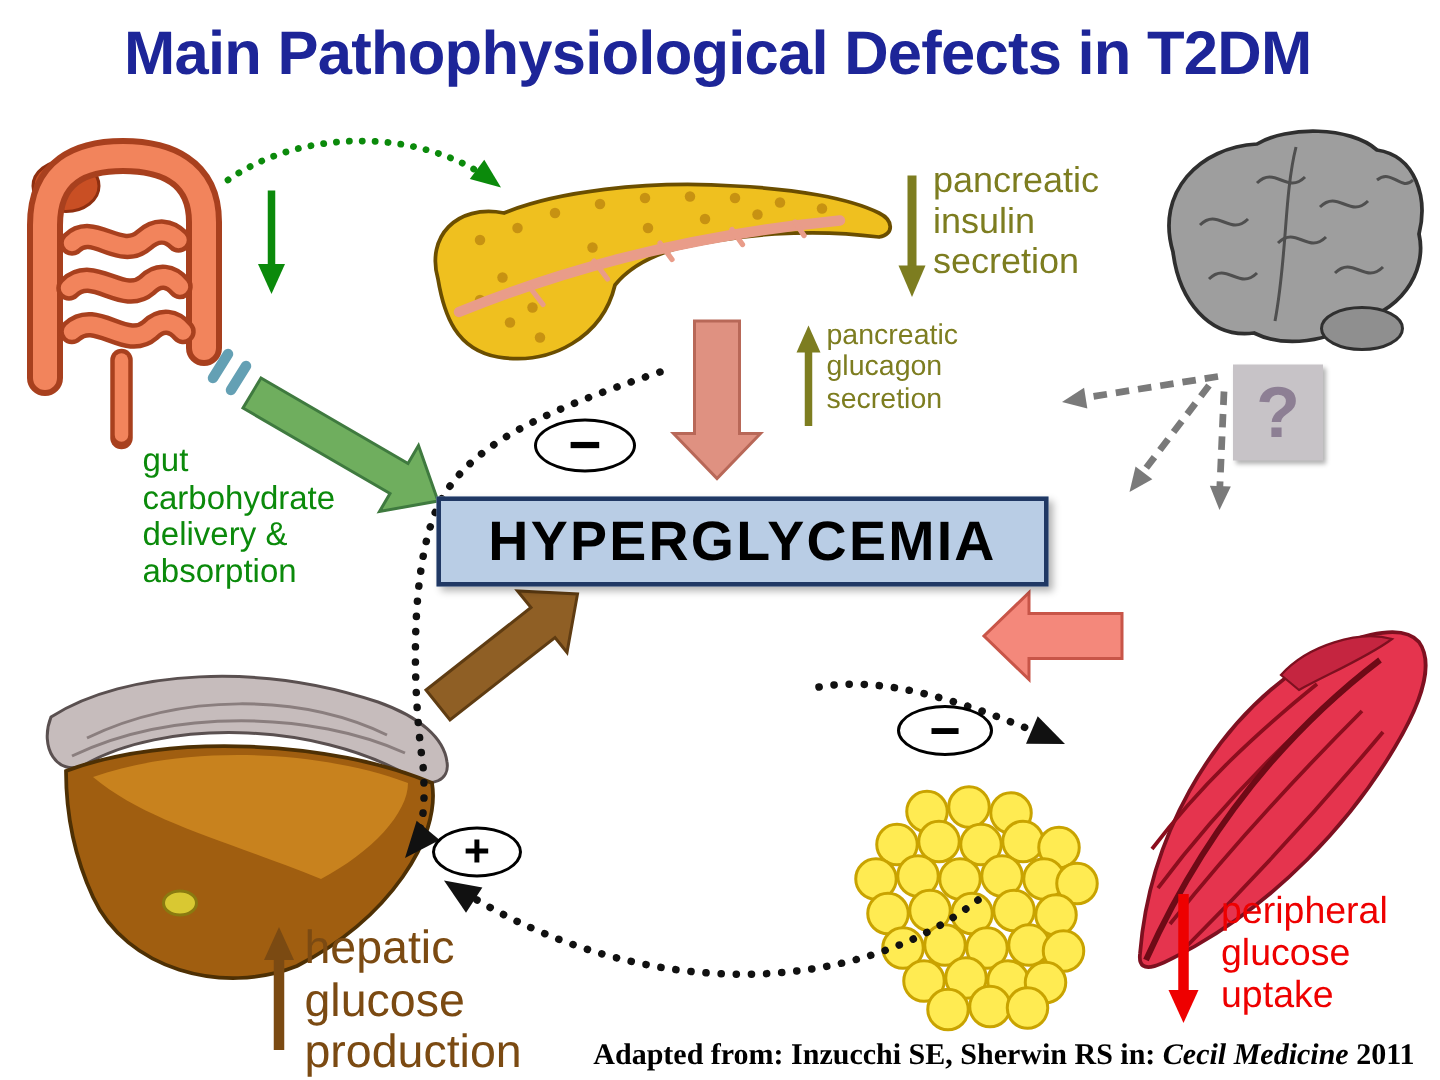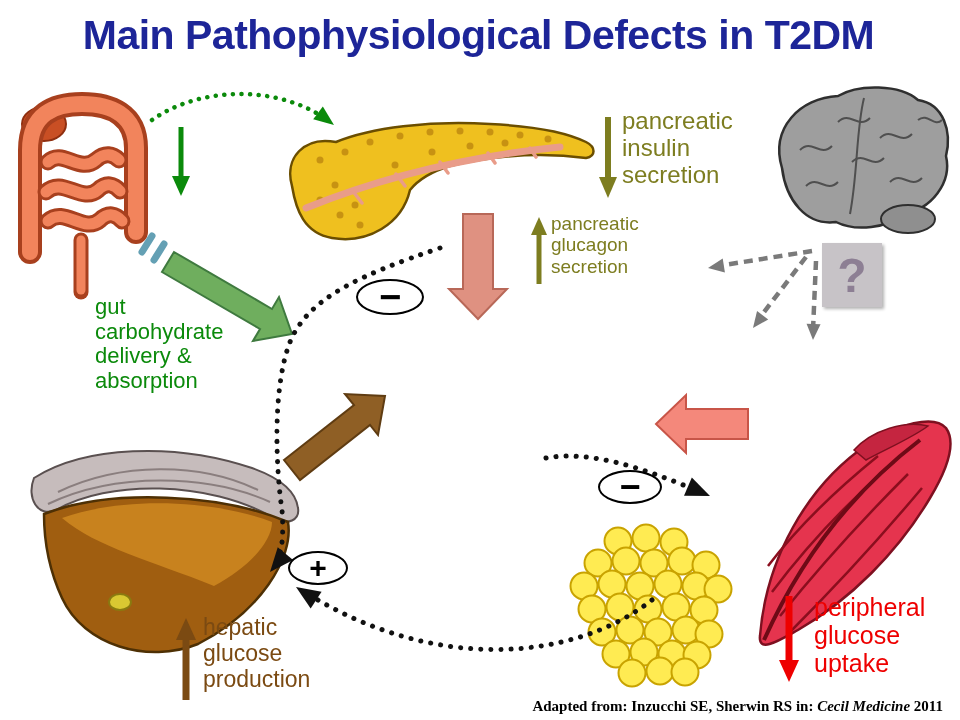--- a/index.html
+++ b/index.html
@@ -5,30 +5,30 @@
   *{margin:0;padding:0;box-sizing:border-box}
   html,body{width:960px;height:720px;background:#fff;overflow:hidden}
   .slide{position:relative;width:957px;height:720px;background:#fff;font-family:"Liberation Sans",sans-serif;overflow:hidden}
   .art{position:absolute;left:0;top:0;width:960px;height:720px}
   .title{position:absolute;top:12px;left:0;width:100%;text-align:center;font-size:41px;font-weight:bold;letter-spacing:-0.5px;color:var(--title,#1d2598)}
   .label{position:absolute;white-space:pre-line;line-height:1.12;font-weight:normal}
   .lbl-incretin{left:196px;top:126px;font-size:26px;color:var(--green,#0b8a0b)}
   .lbl-insulin{left:622px;top:108px;font-size:24px;color:var(--olive,#7d7d20)}
   .lbl-glucagon{left:551px;top:213px;font-size:19px;color:var(--olive,#7d7d20)}
   .lbl-gut{left:95px;top:295px;font-size:22px;color:var(--green,#0b8a0b)}
-  .lbl-hepatic{left:203px;top:615px;font-size:23px;color:var(--brown,#7b4a12)}
+  .lbl-hepatic{left:203px;top:615px;font-size:31px;color:var(--brown,#7b4a12)}
   .lbl-peripheral{left:814px;top:593px;font-size:25px;color:var(--red,#ee0000)}
   .hyper{position:absolute;left:291px;top:331px;width:408px;height:60px;background:var(--box-bg,#b9cde5);border:3px solid var(--box-border,#203864);display:flex;align-items:center;justify-content:center;box-shadow:3px 3px 5px rgba(0,0,0,.3)}
   .hyper span{font-size:37px;font-weight:bold;letter-spacing:1.5px;color:#000}
   .badge{position:absolute;background:#fff;border:2.5px solid #000;border-radius:50%;display:flex;align-items:center;justify-content:center;font-weight:bold;color:#000}
   #minus-islet{left:356px;top:279px;width:68px;height:36px;font-size:38px}
   #minus-adipose{left:598px;top:470px;width:64px;height:34px;font-size:36px}
   #plus-liver{left:288px;top:551px;width:60px;height:34px;font-size:30px}
   .qbox{position:absolute;left:822px;top:243px;width:60px;height:64px;background:#c7c3c7;color:#8d7f94;display:flex;align-items:center;justify-content:center;font-size:48px;font-weight:bold;box-shadow:2px 2px 3px rgba(0,0,0,.3)}
-  .attribution{position:absolute;right:14px;bottom:5px;font-family:"Liberation Serif",serif;font-size:15px;font-weight:bold;color:#000;white-space:nowrap}
+  .attribution{position:absolute;right:14px;bottom:5px;font-family:"Liberation Serif",serif;font-size:20px;font-weight:bold;color:#000;white-space:nowrap}
   .attribution .src{font-style:italic}
   
   .dot-green{fill:none;stroke:var(--green,#0b8a0b);stroke-width:4.5;stroke-linecap:round;stroke-dasharray:0.1 8.5}
   .dot-black{fill:none;stroke:var(--dot-black,#111);stroke-width:5;stroke-linecap:round;stroke-dasharray:0.1 10}
   .dash-gray{fill:none;stroke:var(--dash-gray,#7a7a7a);stroke-width:4.5;stroke-dasharray:9 6}
   .fill-green{fill:var(--green,#0b8a0b)}
   .fill-olive{fill:var(--olive,#7d7d20)}
   .fill-brown{fill:var(--brown,#7b4a12)}
   .fill-red{fill:var(--red,#ee0000)}
   .fill-gray{fill:var(--dash-gray,#7a7a7a)}
@@ -233,20 +233,23 @@
 carbohydrate
 delivery &amp;
 absorption</div>
   <div class="label lbl-hepatic">hepatic
 glucose
 production</div>
   <div class="label lbl-peripheral">peripheral
 glucose
 uptake</div>
 
+  <div class="hyper">
+    <span>HYPERGLYCEMIA</span>
+  </div>
 
   <div class="badge" id="minus-islet">−</div>
   <div class="badge" id="minus-adipose">−</div>
   <div class="badge" id="plus-liver">+</div>
 
   <div class="qbox">?</div>
 
   <div class="attribution">
     <span>Adapted from: Inzucchi SE, Sherwin RS in: </span><span class="src">Cecil Medicine</span><span> 2011</span>
   </div>

